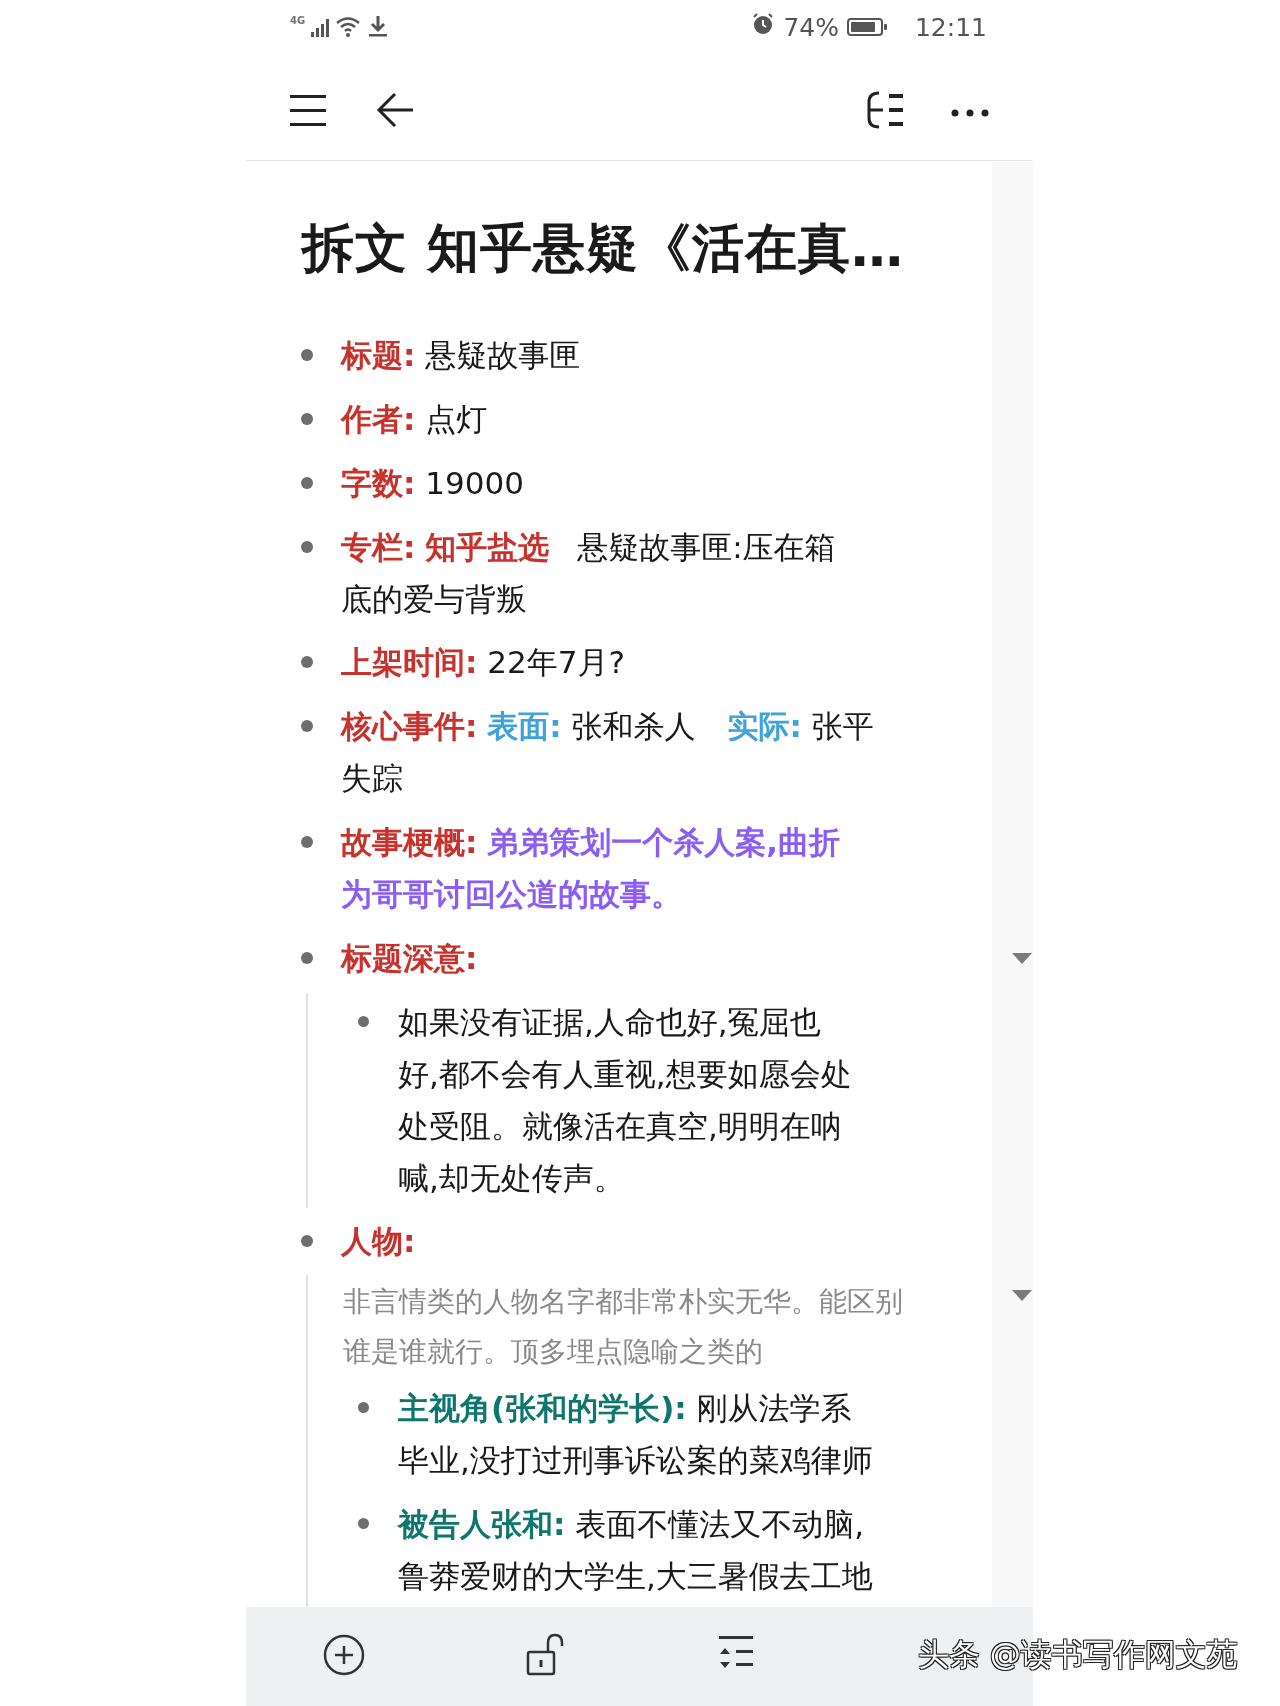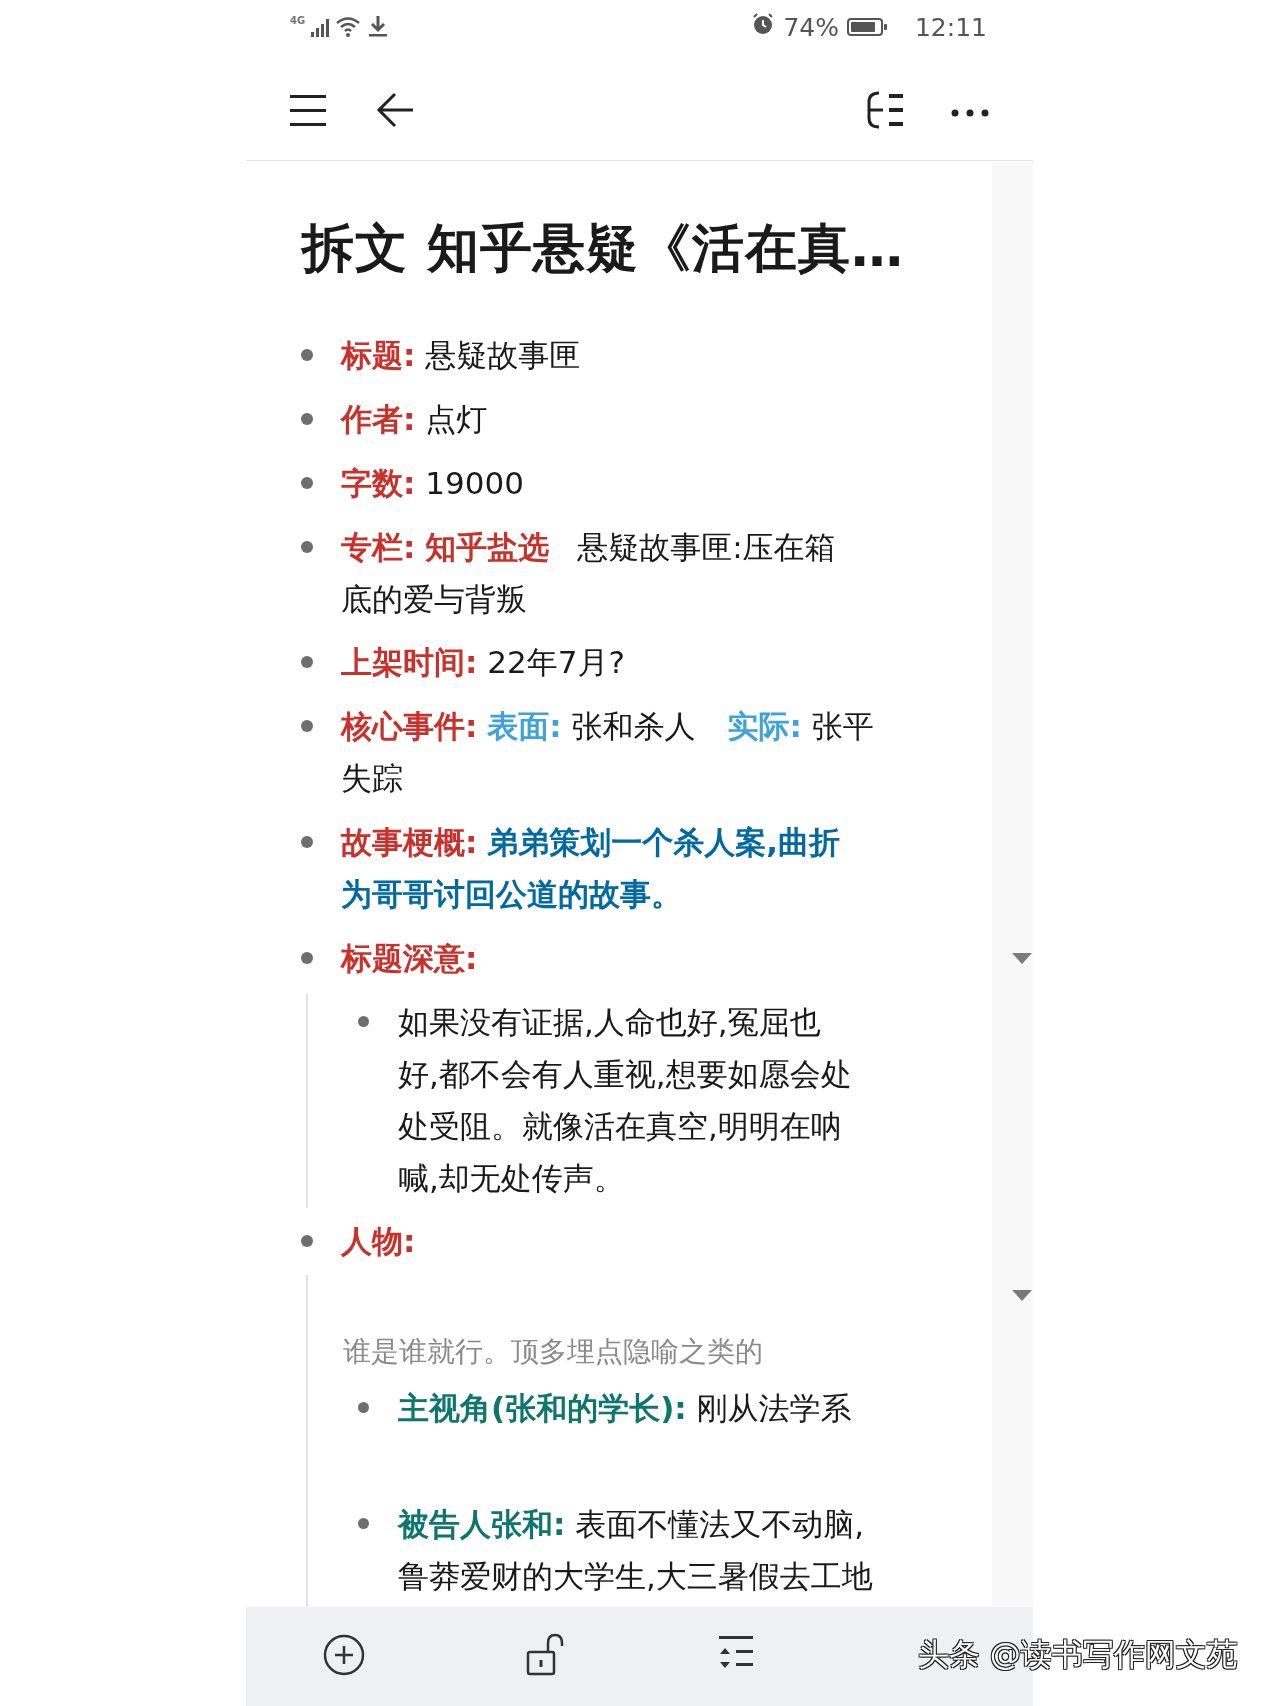--- a/index.html
+++ b/index.html
@@ -24,21 +24,21 @@
   .collapse { position:absolute; left:766px; width:0; height:0; border-left:10px solid transparent; border-right:10px solid transparent; border-top:11px solid #7a7a7a; }
 
   .content { position:absolute; left:0; top:162px; width:746px; }
   .title { position:absolute; left:56px; top:52px; font-size:52px; font-weight:bold; color:#1a1a1a; white-space:nowrap; letter-spacing:1px; }
 
   .row { position:absolute; left:95px; width:620px; font-size:31px; line-height:52px; }
   .bullet { position:absolute; width:12px; height:12px; border-radius:50%; background:#6e6e6e; }
   .lbl-red { color:#c8322c; font-weight:bold; }
   .lbl-blue { color:#3fa2d8; font-weight:bold; }
   .lbl-orange { color:#0f766e; font-weight:bold; }
-  .bold { font-weight:bold; color:#0369a1; }
+  .bold { font-weight:bold; color:#8b5cf6; }
   .note { color:#8a8a8a; font-size:28px; line-height:50px; }
   .guide { position:absolute; width:2px; background:#e2e2e2; }
 
   .toolbar { position:absolute; left:0; top:1607px; width:787px; height:99px; background:#eef0f2; }
   .tbtn { position:absolute; top:26px; width:48px; height:48px; display:flex; align-items:center; justify-content:center; cursor:pointer; }
   .watermark { position:absolute; left:918px; top:1634px; font-size:31px; color:#fff; white-space:nowrap;
                text-shadow: 1px 1px 0 #222, -1px -1px 0 #222, 1px -1px 0 #222, -1px 1px 0 #222; }
 </style>
 </head>
 <body>
@@ -191,28 +191,29 @@
       <span>处受阻。就像活在真空,明明在呐</span><br>
       <span>喊,却无处传声。</span>
     </div>
 
     <div class="bullet" style="left:55px;top:1073px"></div>
     <div class="row" style="left:95px;top:1053px">
       <span class="lbl-red">人物:</span>
     </div>
     <div class="guide" style="left:60px;top:1113px;height:332px"></div>
     <div class="row note" style="left:97px;top:1115px;width:620px">
-      <br>
+      <span>非言情类的人物名字都非常朴实无华。能区别</span><br>
       <span>谁是谁就行。顶多埋点隐喻之类的</span>
     </div>
 
     <div class="bullet" style="left:112px;top:1240px;width:11px;height:11px"></div>
     <div class="row" style="left:152px;top:1220px;width:580px">
       <span class="lbl-orange">主视角(张和的学长):</span>
       <span>刚从法学系</span><br>
+      <span>毕业,没打过刑事诉讼案的菜鸡律师</span>
     </div>
 
     <div class="bullet" style="left:112px;top:1356px;width:11px;height:11px"></div>
     <div class="row" style="left:152px;top:1336px;width:580px">
       <span class="lbl-orange">被告人张和:</span>
       <span>表面不懂法又不动脑,</span><br>
       <span>鲁莽爱财的大学生,大三暑假去工地</span>
     </div>
   </div>
 

